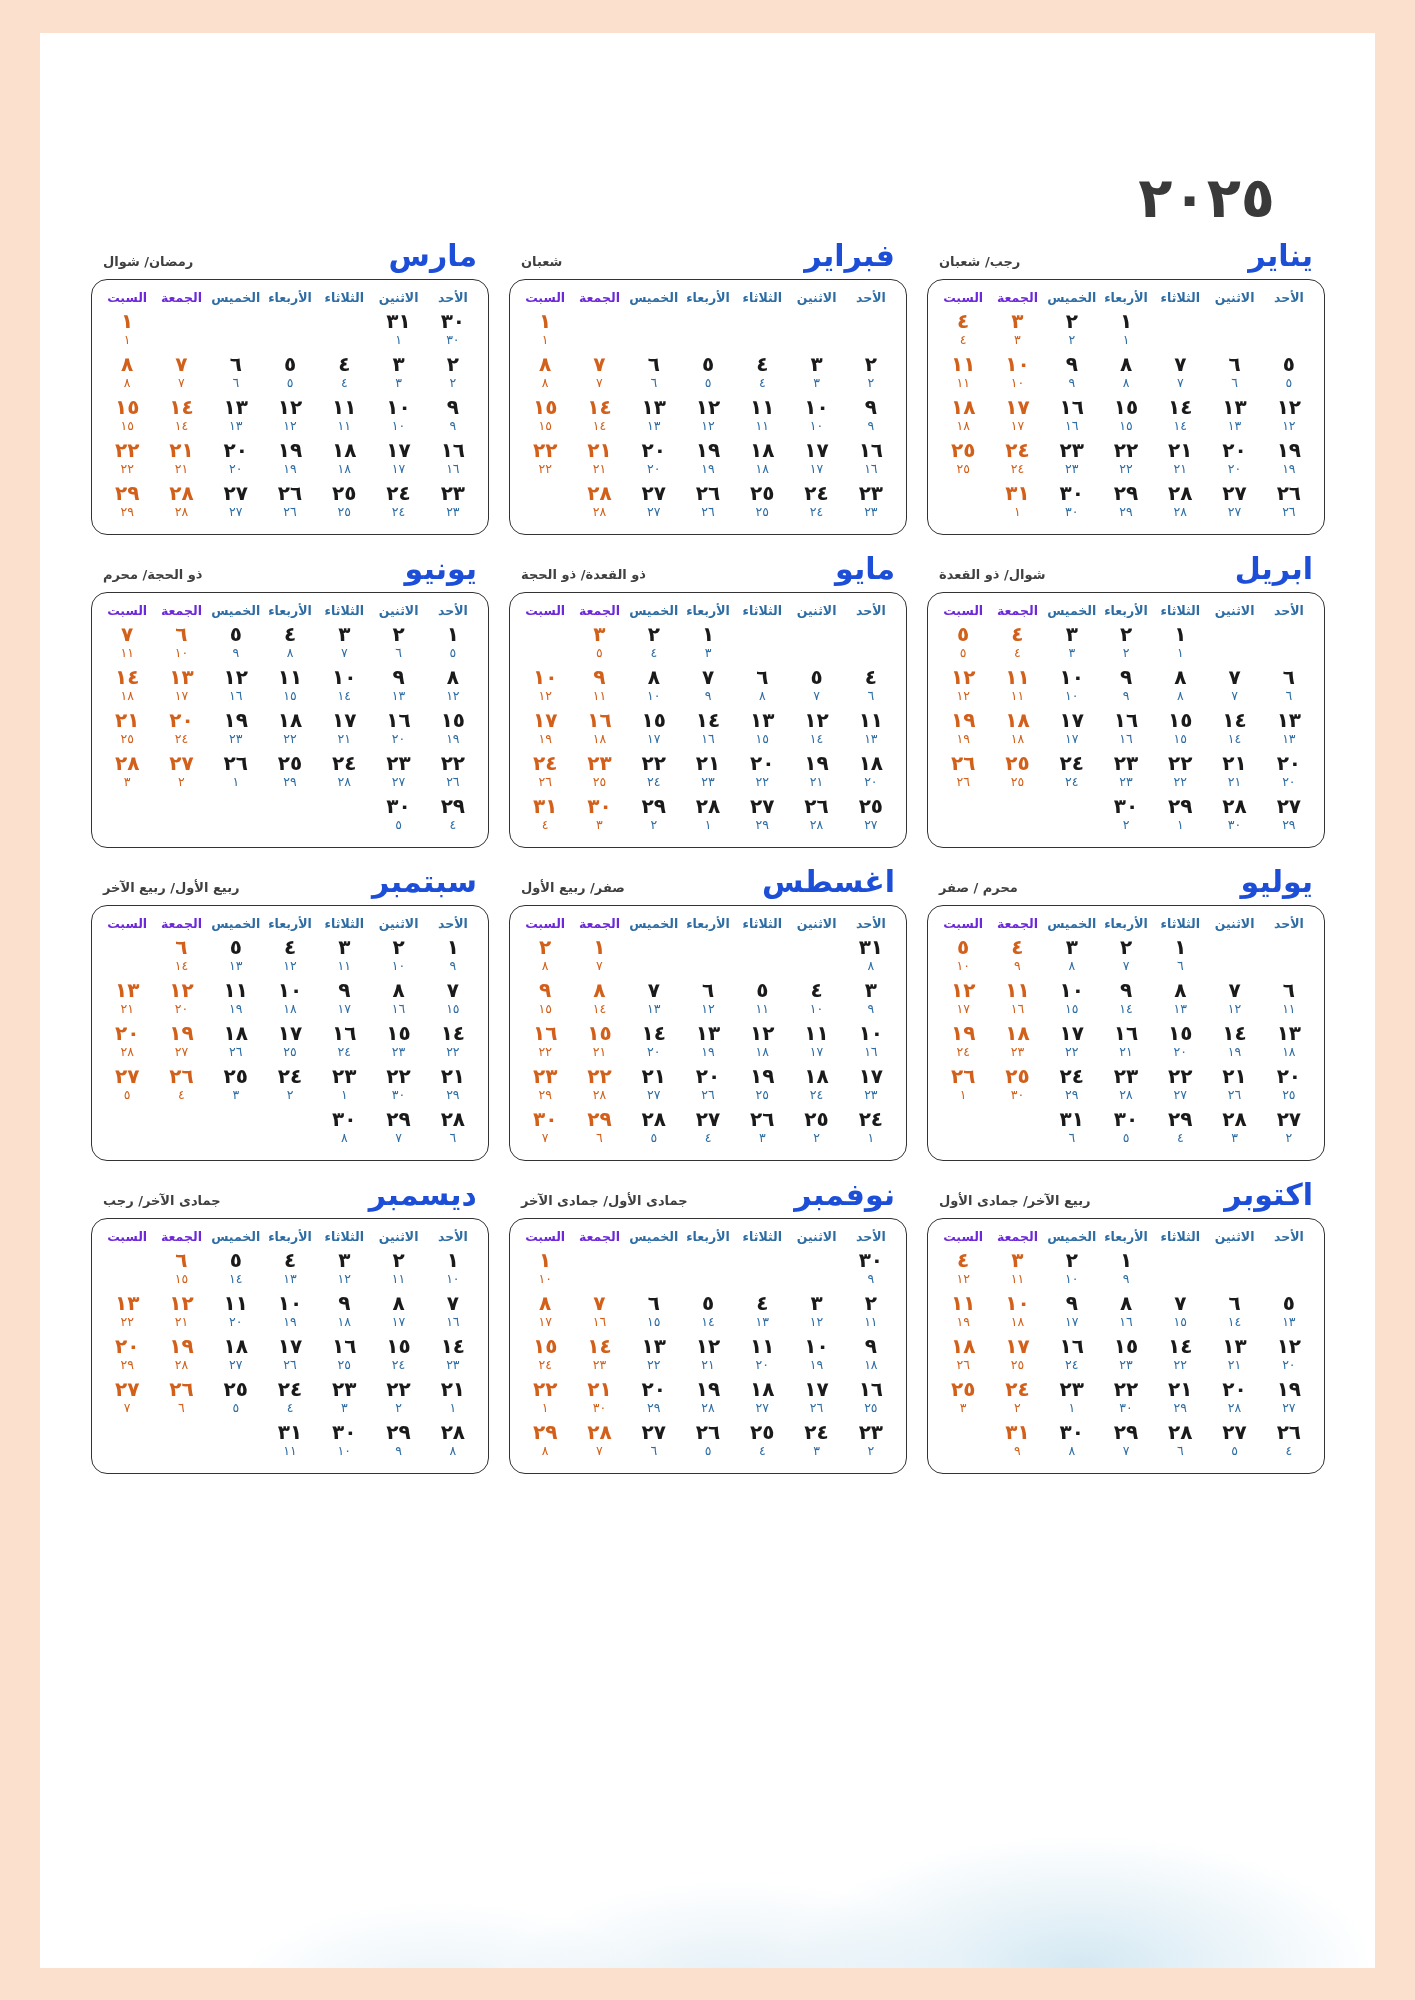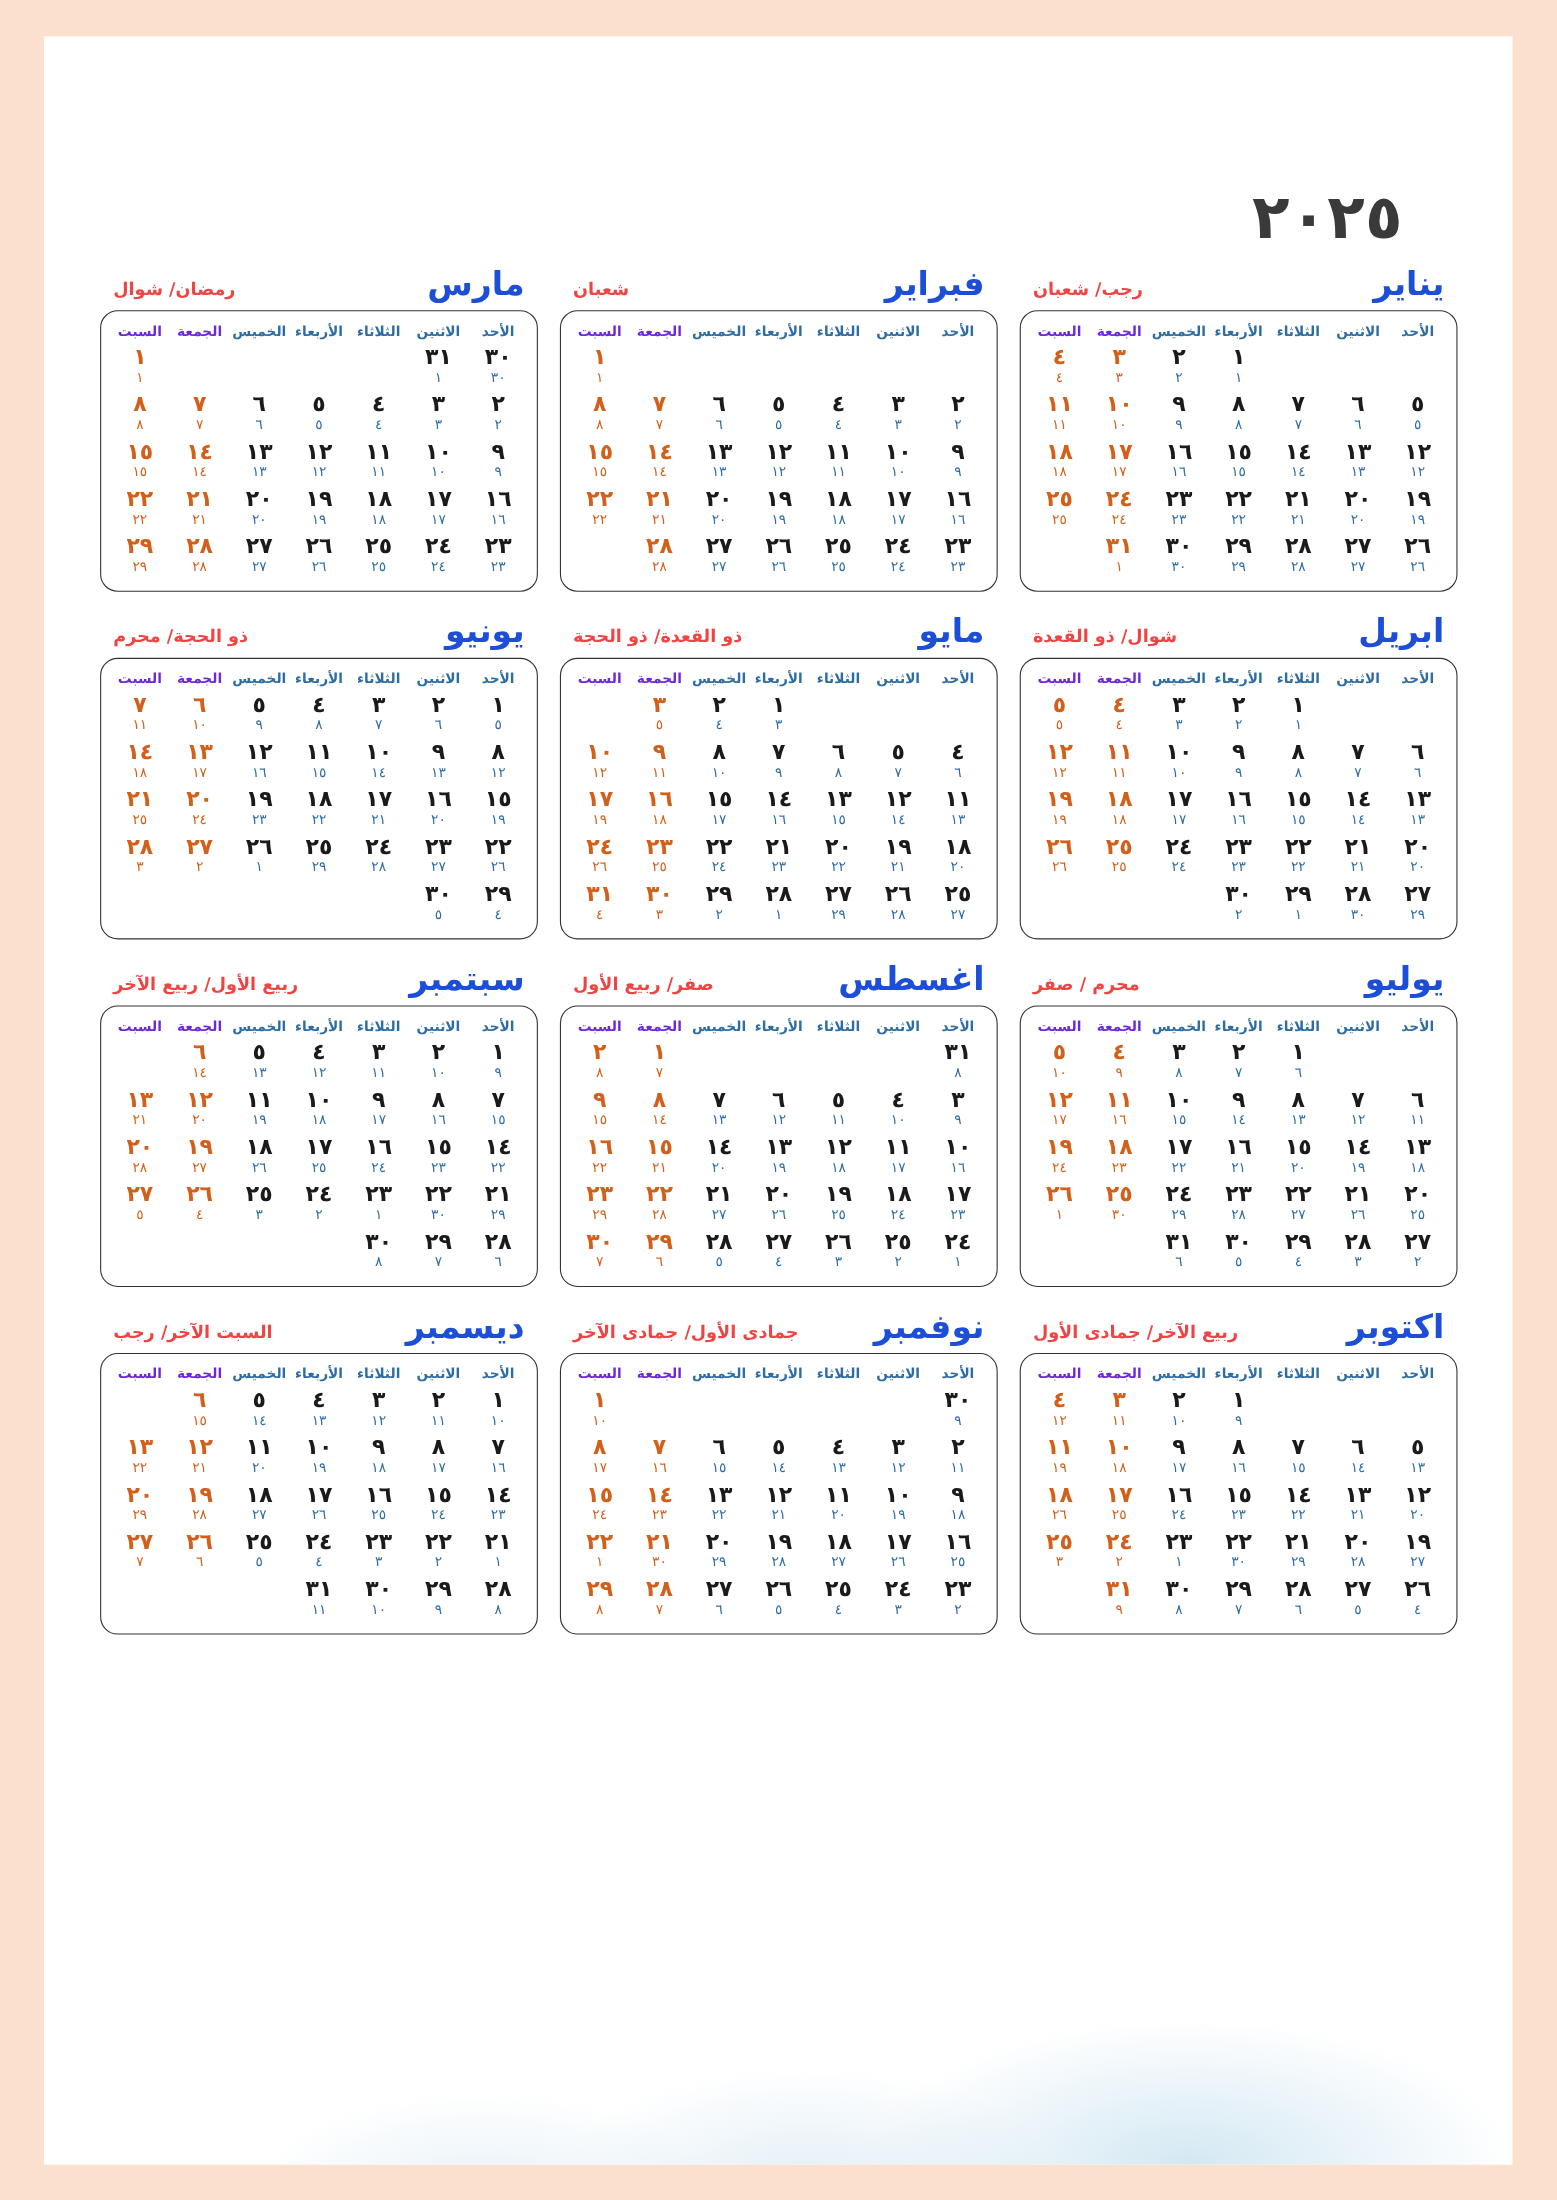--- a/index.html
+++ b/index.html
@@ -52,21 +52,21 @@
     position:relative;
   }
   .m-head{
     display:flex;align-items:flex-end;justify-content:space-between;
     padding:0 12px 6px 12px;
   }
   .m-name{
     font-size:30px;font-weight:bold;color:#1d4ed8;
   }
   .m-hijri{
-    font-size:16px;color:#ef4444;font-weight:bold;
+    font-size:13px;color:#404040;font-weight:bold;
     padding-bottom:4px;
     margin-top:15px;
   }
   .card{
     border:1.4px solid #333;
     border-radius:16px;
     padding:10px 8px 10px 8px;
     background:transparent;
   }
   table.cal{
@@ -1959,21 +1959,21 @@
                   <div class="h">٨</div>
                 </td>
               </tr>
             </tbody>
           </table>
         </div>
       </div>
       <div class="month">
         <div class="m-head">
           <div class="m-name">ديسمبر</div>
-          <div class="m-hijri">السبت الآخر/ رجب</div>
+          <div class="m-hijri">جمادى الآخر/ رجب</div>
         </div>
         <div class="card">
           <table class="cal">
             <thead>
               <tr>
                 <th>الأحد</th>
                 <th>الاثنين</th>
                 <th>الثلاثاء</th>
                 <th>الأربعاء</th>
                 <th>الخميس</th>

